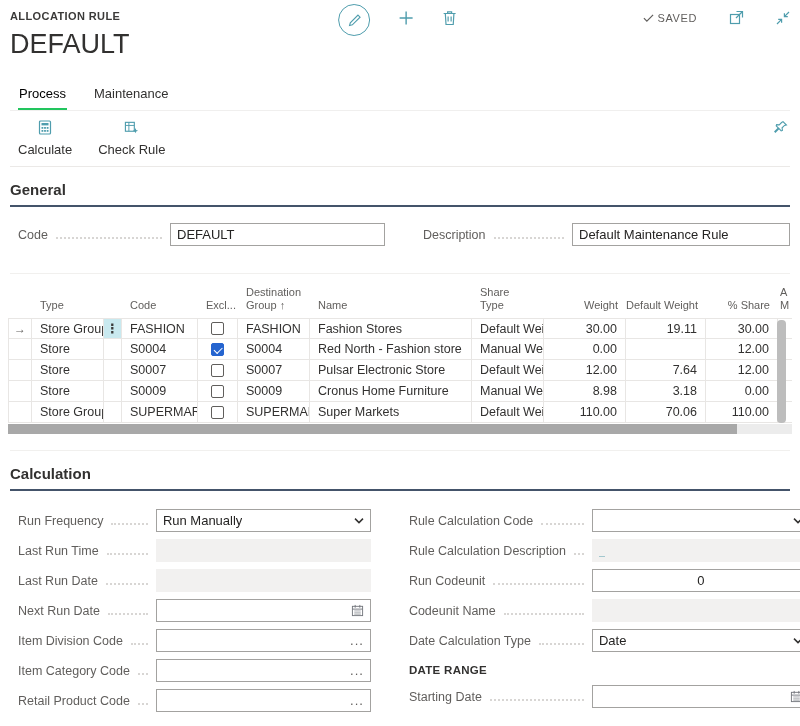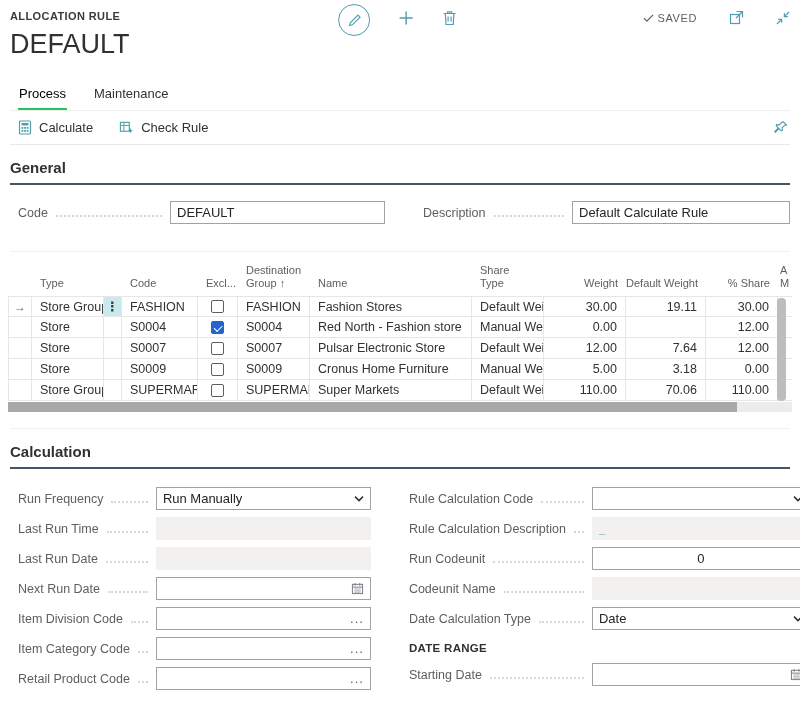--- a/index.html
+++ b/index.html
@@ -21,21 +21,21 @@
     color:#605e5c; font-weight:400; }
 
   
   .tabs { display:flex; gap:26px; padding:0 0 0 8px; border-bottom:1px solid #f0efee; margin-top:16px; }
   .tab { font-size:13px; padding:4px 1px 7px; cursor:pointer; color:#323130; }
   .tab.active { color:#000000; border-bottom:2px solid #22c55e; }
 
   
   .actionbar { display:flex; align-items:center; gap:26px; padding:9px 0 9px 8px;
     border-bottom:1px solid #ebe9e7; position:relative; }
-  .actbtn { display:flex; align-items:center; gap:7px; font-size:13px; cursor:pointer; }
+  .actbtn { display:flex; align-items:center; gap:7px; font-size:13px; cursor:pointer;flex-direction:column; }
   .pin { position:absolute; right:2px; top:9px; cursor:pointer; }
 
   
   .sect-h { font-size:15px; font-weight:700; color:#323130; padding:0 0 7px 0;
     border-bottom:2px solid #44546a; margin-top:14px; }
   .card-sep { border-top:1px solid #f1f0ee; margin-top:20px; }
 
   
   .fgrid { display:flex; gap:30px; margin-top:18px; }
   .fcol { flex:1; }
@@ -197,21 +197,21 @@
         <span class="ctl">
             <span class="val">DEFAULT</span>
           </span>
       </div>
     </div>
     <div class="fcol right">
       <div class="frow">
         <span class="flabel">Description</span>
         <span class="leader"></span>
         <span class="ctl">
-            <span class="val">Default Calculate Rule</span>
+            <span class="val">Default Maintenance Rule</span>
           </span>
       </div>
     </div>
   </div>
 
   <div class="card-sep"></div>
 
 
   <div class="tablewrap">
     <div class="thead">
@@ -284,21 +284,21 @@
     <div class="tc"></div>
     <div class="tc">Store</div>
     <div class="tc menu"></div>
     <div class="tc">S0009</div>
     <div class="tc excl">
             <span class="cbx"></span>
           </div>
     <div class="tc">S0009</div>
     <div class="tc">Cronus Home Furniture</div>
     <div class="tc">Manual Wei...</div>
-    <div class="tc num">5.00</div>
+    <div class="tc num">8.98</div>
     <div class="tc num">3.18</div>
     <div class="tc num">0.00</div>
     <div class="tc am"></div>
   </div>
         <div class="trow">
     <div class="tc"></div>
     <div class="tc">Store Group</div>
     <div class="tc menu"></div>
     <div class="tc">SUPERMARK</div>
     <div class="tc excl">

